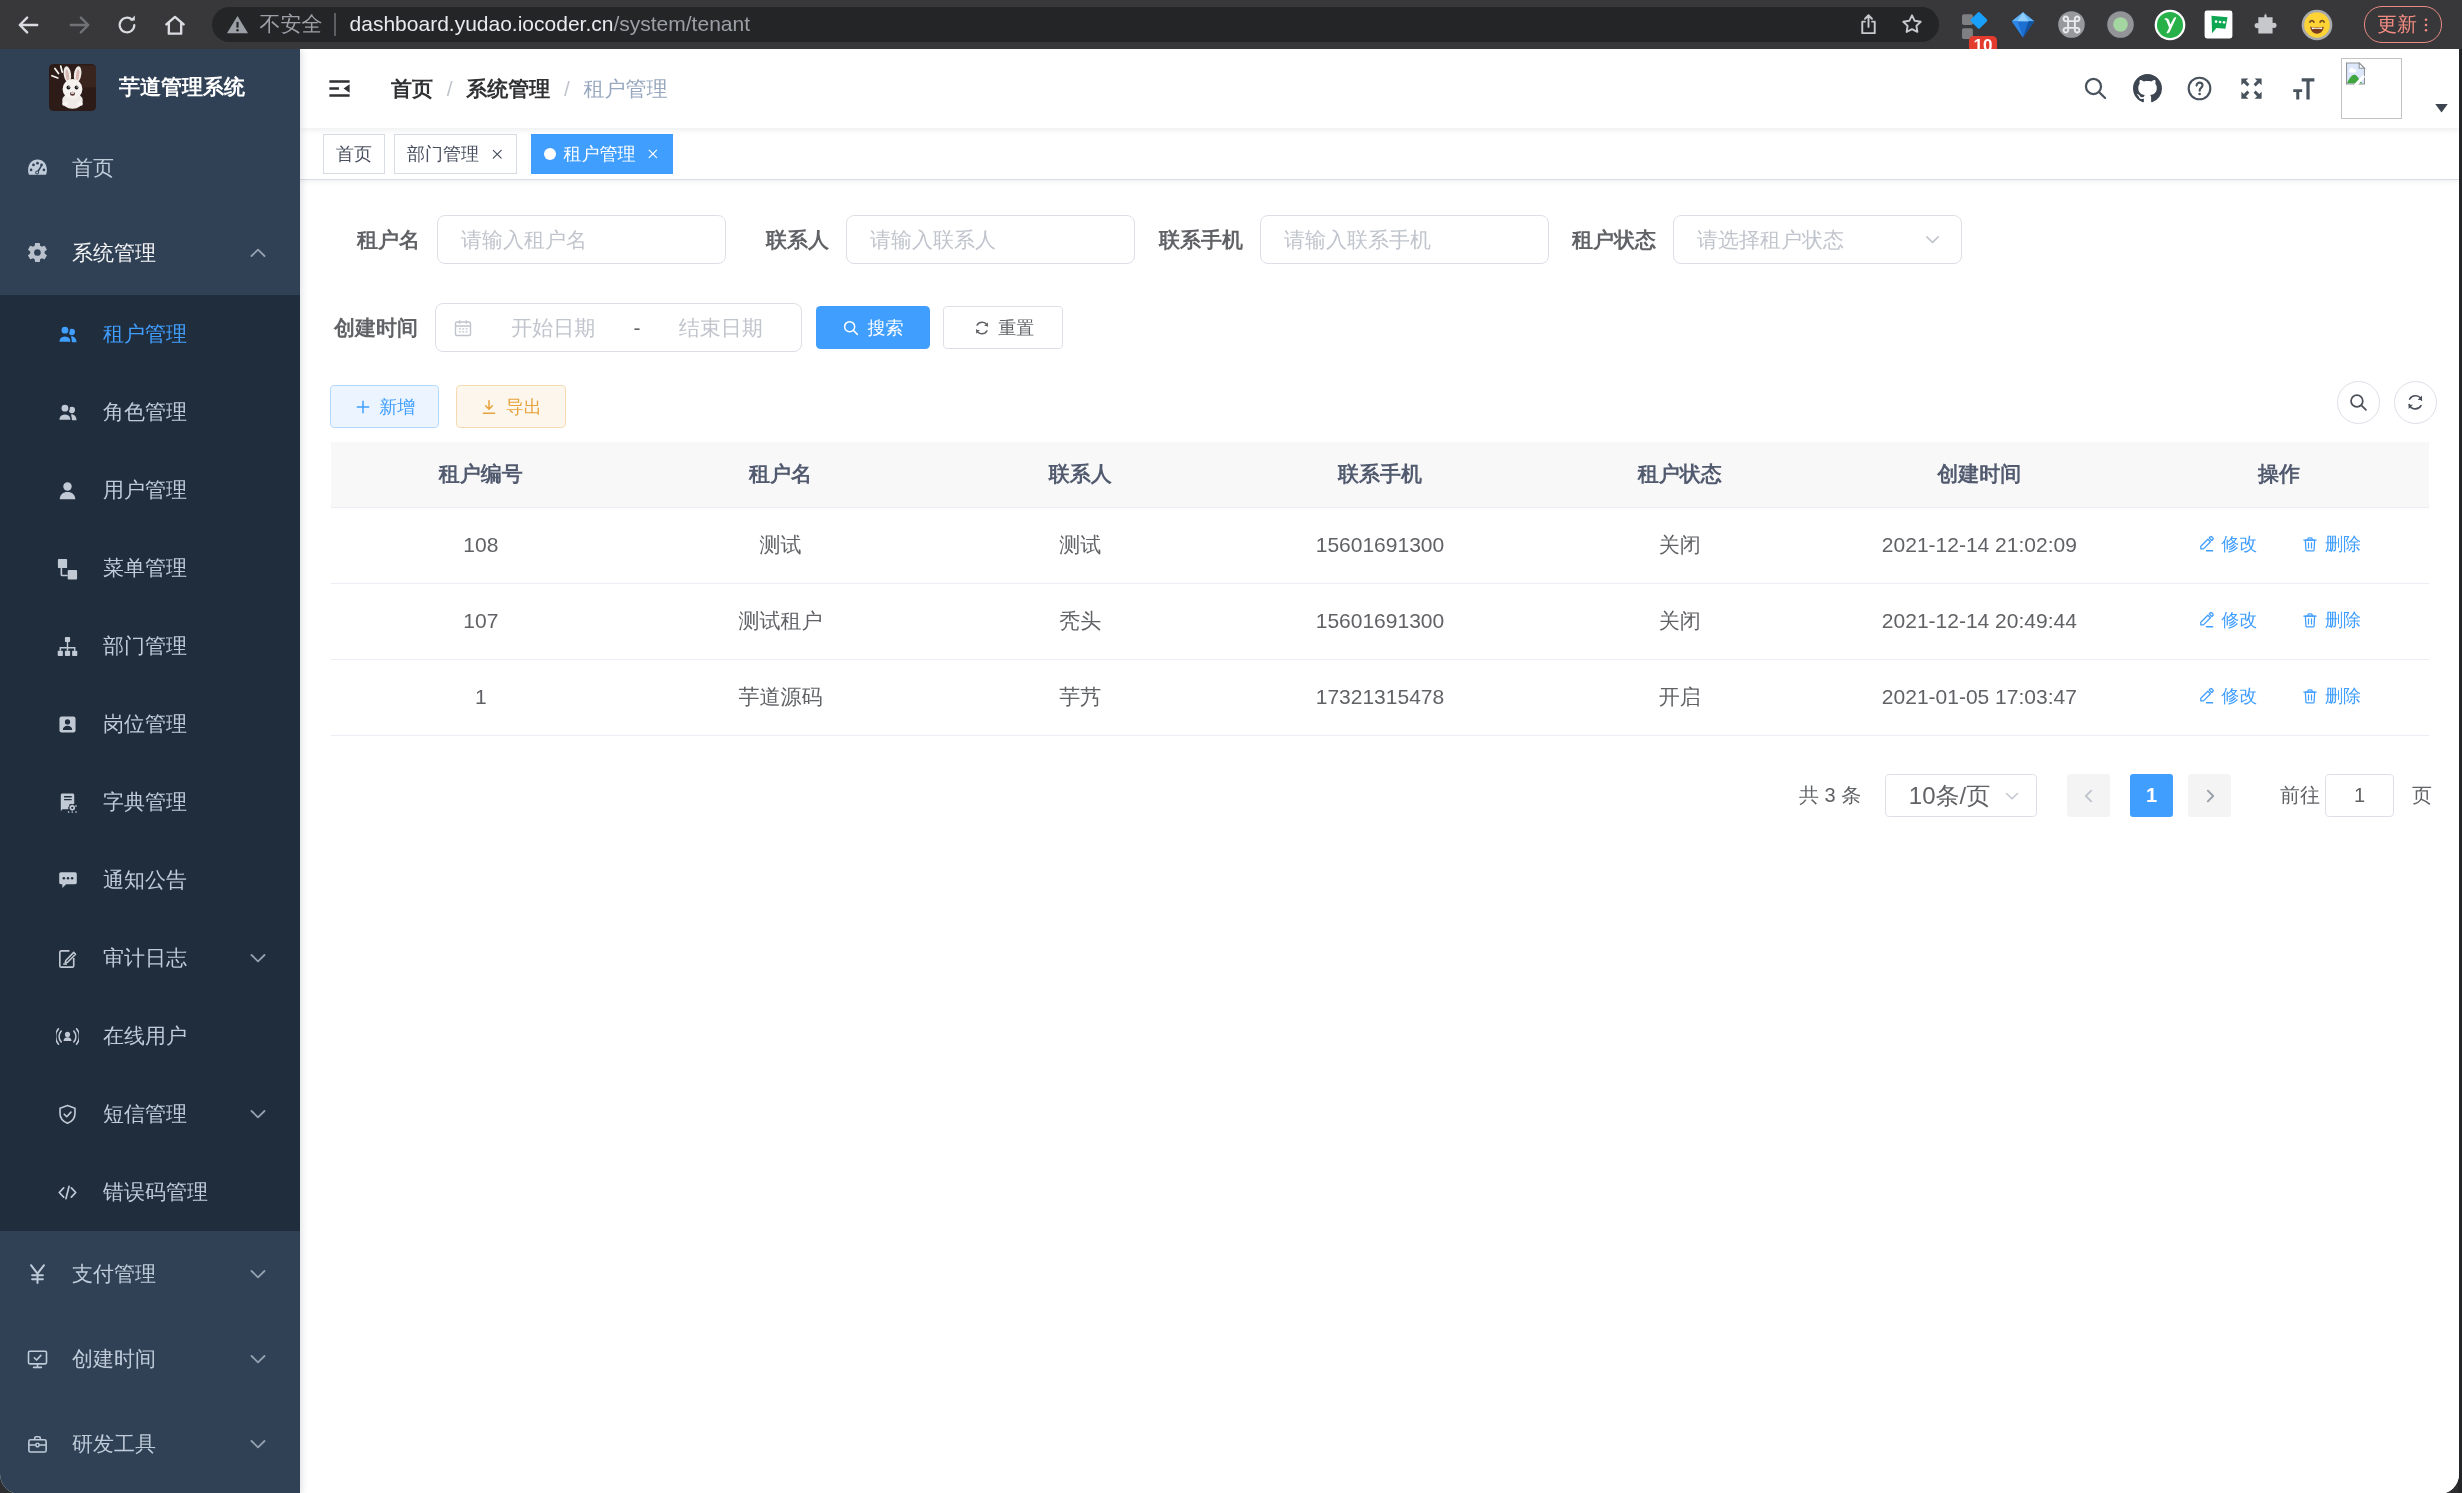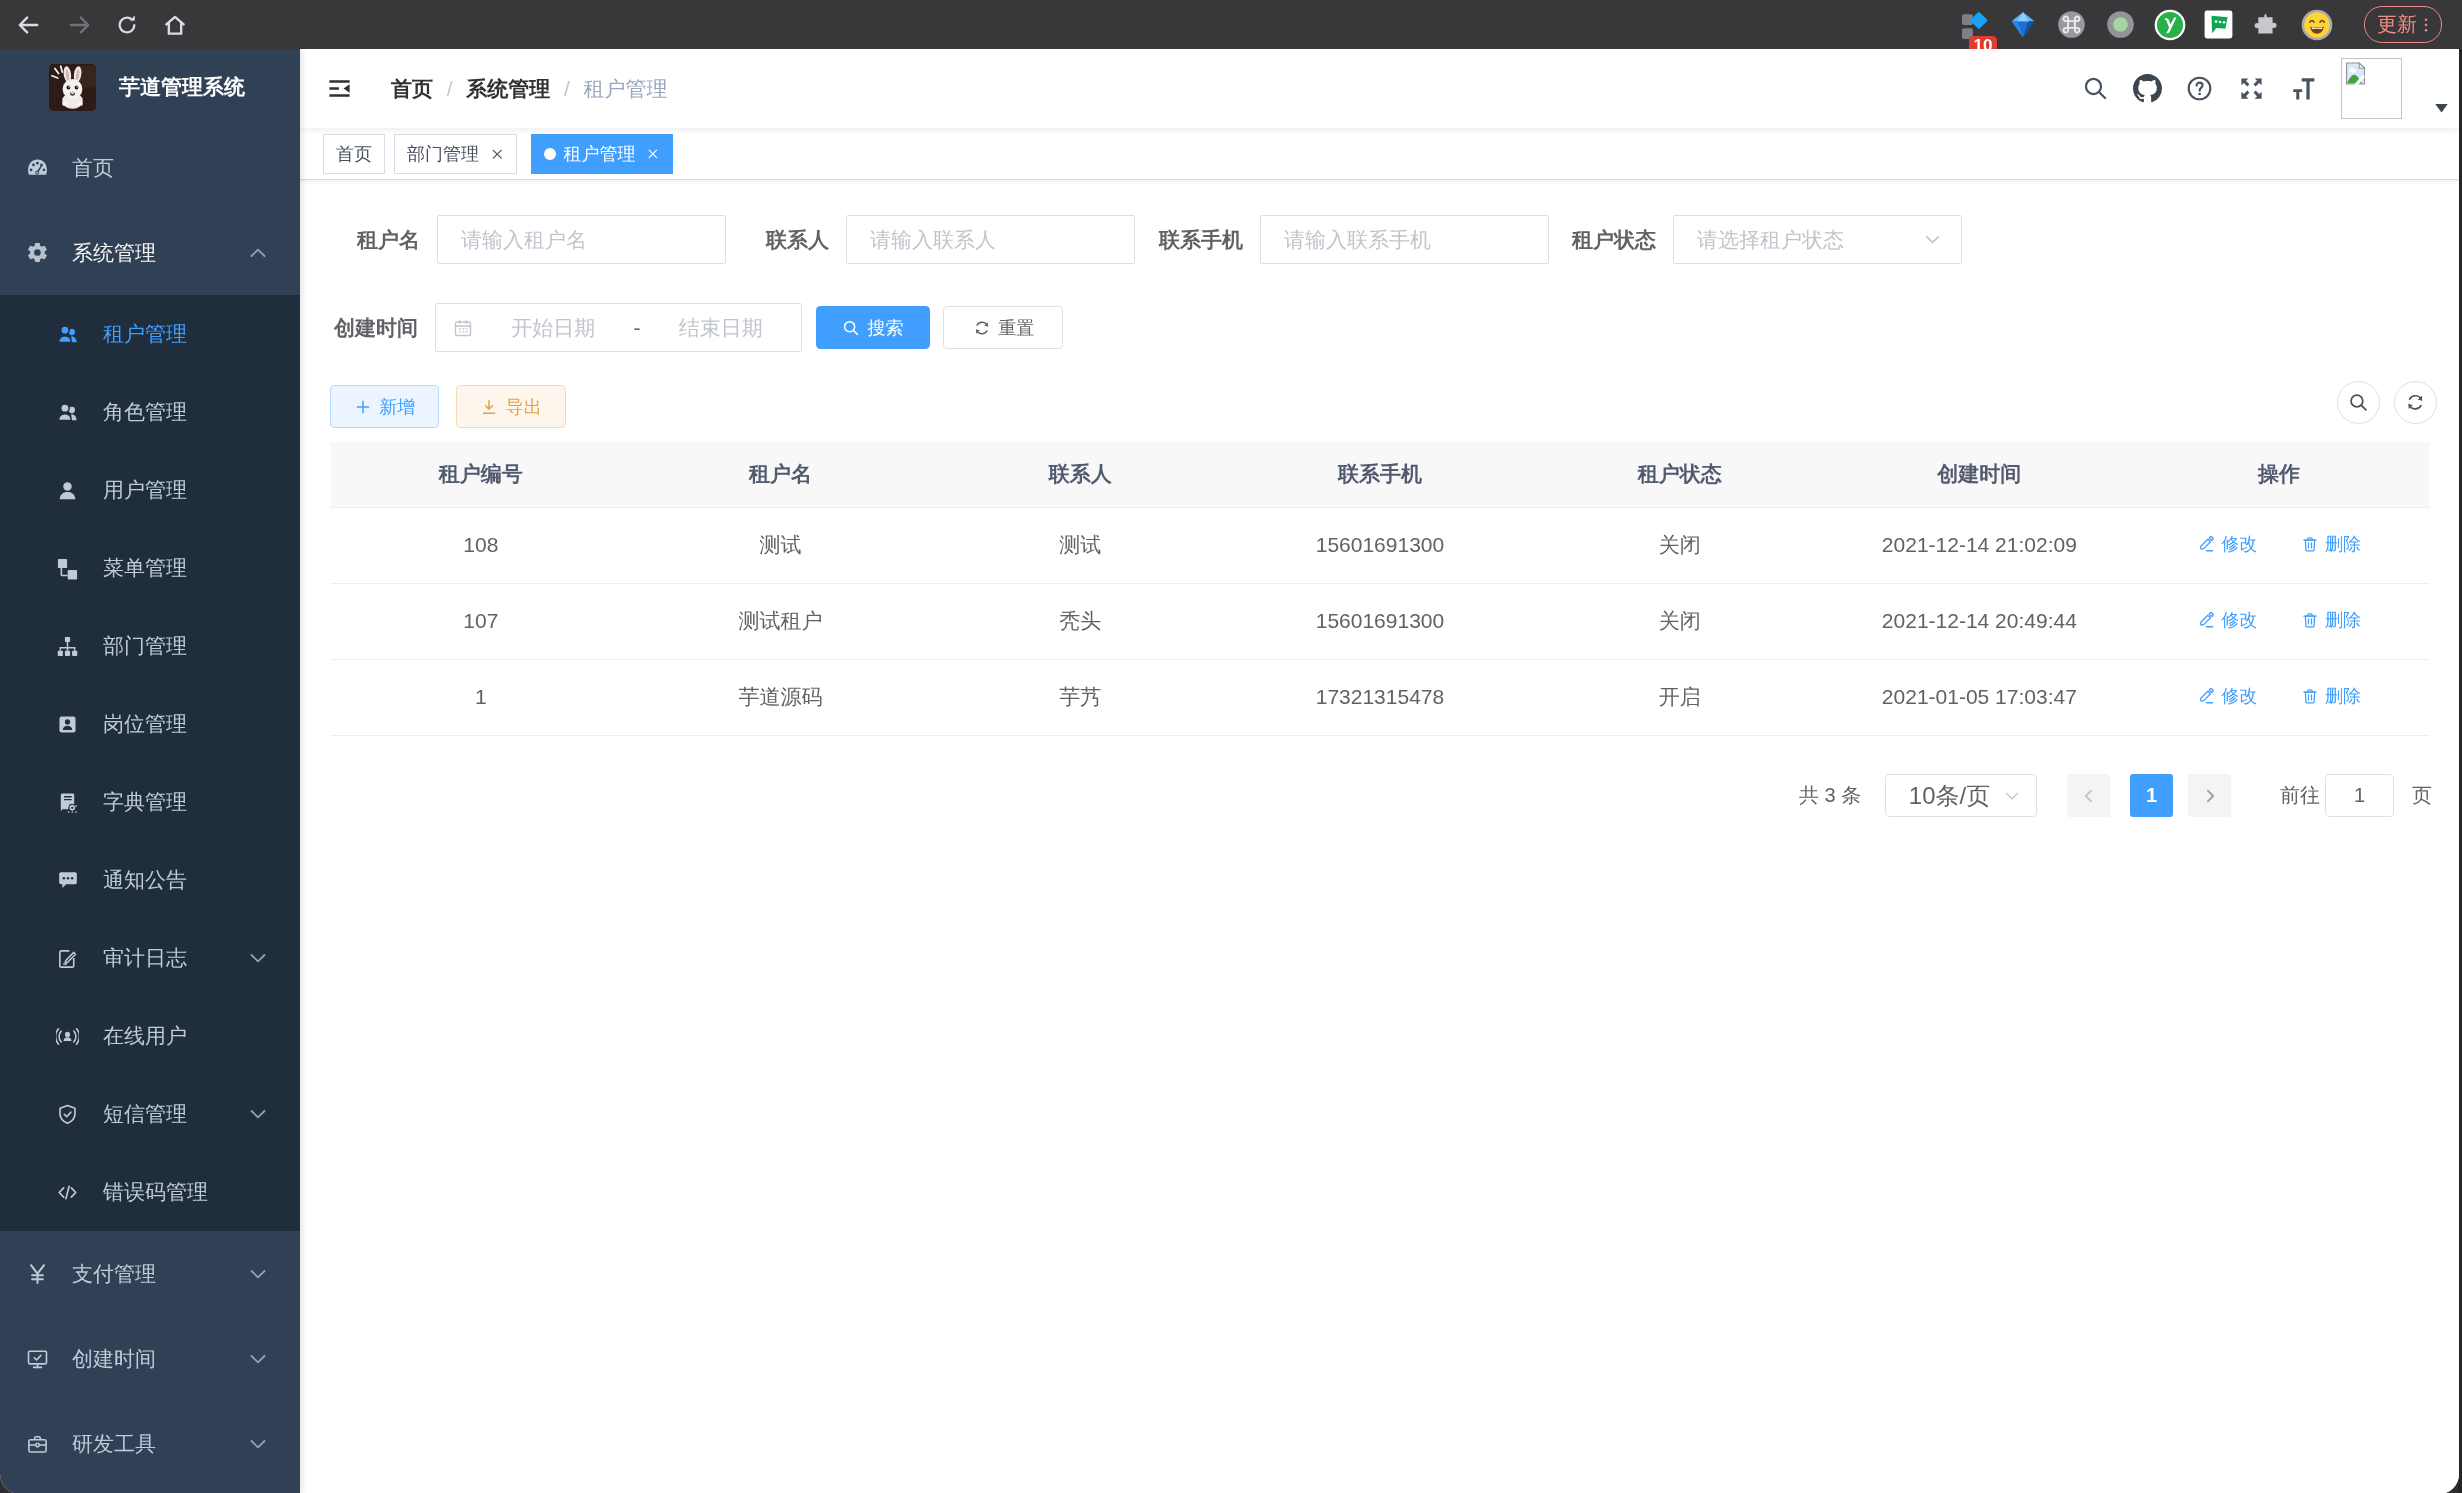--- a/index.html
+++ b/index.html
@@ -62,21 +62,21 @@
   .tag .dot { width:12px; height:12px; border-radius:50%; background:#fff; margin-right:7.6px; display:none; }
   .tag .tag-x { margin-left:10.7px; display:inline-flex; align-items:center; }
   .tag.active { background:#409eff; border-color:#409eff; color:#fff; }
   .tag.active .dot { display:block; }
 
   
   .content { position:absolute; left:0; top:131px; right:0; bottom:0; background:#fff; }
 
   .form-row { position:absolute; display:flex; align-items:center; }
   .f-label { font-size:21px; font-weight:700; color:#606266; text-align:right; flex:0 0 auto; }
-  .f-input { height:49px; border:1.5px solid #dcdfe6; border-radius:2px; background:#fff; display:flex; align-items:center; position:relative; }
+  .f-input { height:49px; border:1.5px solid #dcdfe6; border-radius:8px; background:#fff; display:flex; align-items:center; position:relative; }
   .f-input .ph { color:#c0c4cc; font-size:21px; margin-left:23px; white-space:nowrap; }
   .sel-caret { position:absolute; right:18px; }
 
   .btn { height:43px; border-radius:4.6px; display:inline-flex; align-items:center; justify-content:center; font-size:18px; cursor:pointer; border:1.5px solid transparent; }
   .btn svg { margin-right:7.6px; }
   .btn-search { background:#409eff; color:#fff; width:114px; }
   .btn-reset { background:#fff; color:#606266; border-color:#dcdfe6; width:120px; }
   .btn-add { background:#ecf5ff; color:#409eff; border-color:#b3d8ff; width:109px; }
   .btn-export { background:#fdf6ec; color:#e6a23c; border-color:#f5dab1; width:110px; }
   .circle-btn { position:absolute; width:43px; height:43px; border-radius:50%; border:1.5px solid #dcdfe6; background:#fff; display:flex; align-items:center; justify-content:center; }
@@ -224,20 +224,42 @@
   <div class="tb-btn" style="color:#dadce2;margin-left:4.6px">
       <svg width="24" height="24" viewBox="0 0 32 32">
         <use href="#sym-reload"></use>
       </svg>
     </div>
   <div class="tb-btn" style="color:#dadce2;margin-left:4.6px">
       <svg width="26" height="26" viewBox="0 0 34 34">
         <use href="#sym-home"></use>
       </svg>
     </div>
+  <div class="omnibox">
+    <span class="omni-warn" style="color:#9aa0a6">
+        <svg width="23" height="23" viewBox="0 0 30 30">
+          <use href="#sym-warning"></use>
+        </svg>
+      </span>
+    <span class="omni-notsecure">不安全</span>
+    <span class="omni-sep"></span>
+    <span class="omni-url"><span>dashboard.yudao.iocoder.cn</span><span class="url-path">/system/tenant</span></span>
+    <span class="omni-right">
+      <span class="tb-btn" style="color:#c8c9cc">
+          <svg width="23" height="23" viewBox="0 0 30 30">
+            <use href="#sym-share"></use>
+          </svg>
+        </span>
+      <span class="tb-btn" style="color:#c8c9cc;margin-right:6px">
+          <svg width="24" height="24" viewBox="0 0 32 32">
+            <use href="#sym-star"></use>
+          </svg>
+        </span>
+    </span>
+  </div>
   <div class="ext-area">
     <span class="ext-slot">
       <svg width="29" height="29" viewBox="0 0 38 38">
           <use href="#sym-ext-squares"></use>
         </svg>
       <span class="ext-badge">10</span>
     </span>
     <span class="ext-slot">
         <svg width="30" height="30" viewBox="0 0 40 40">
           <use href="#sym-ext-diamond"></use>

